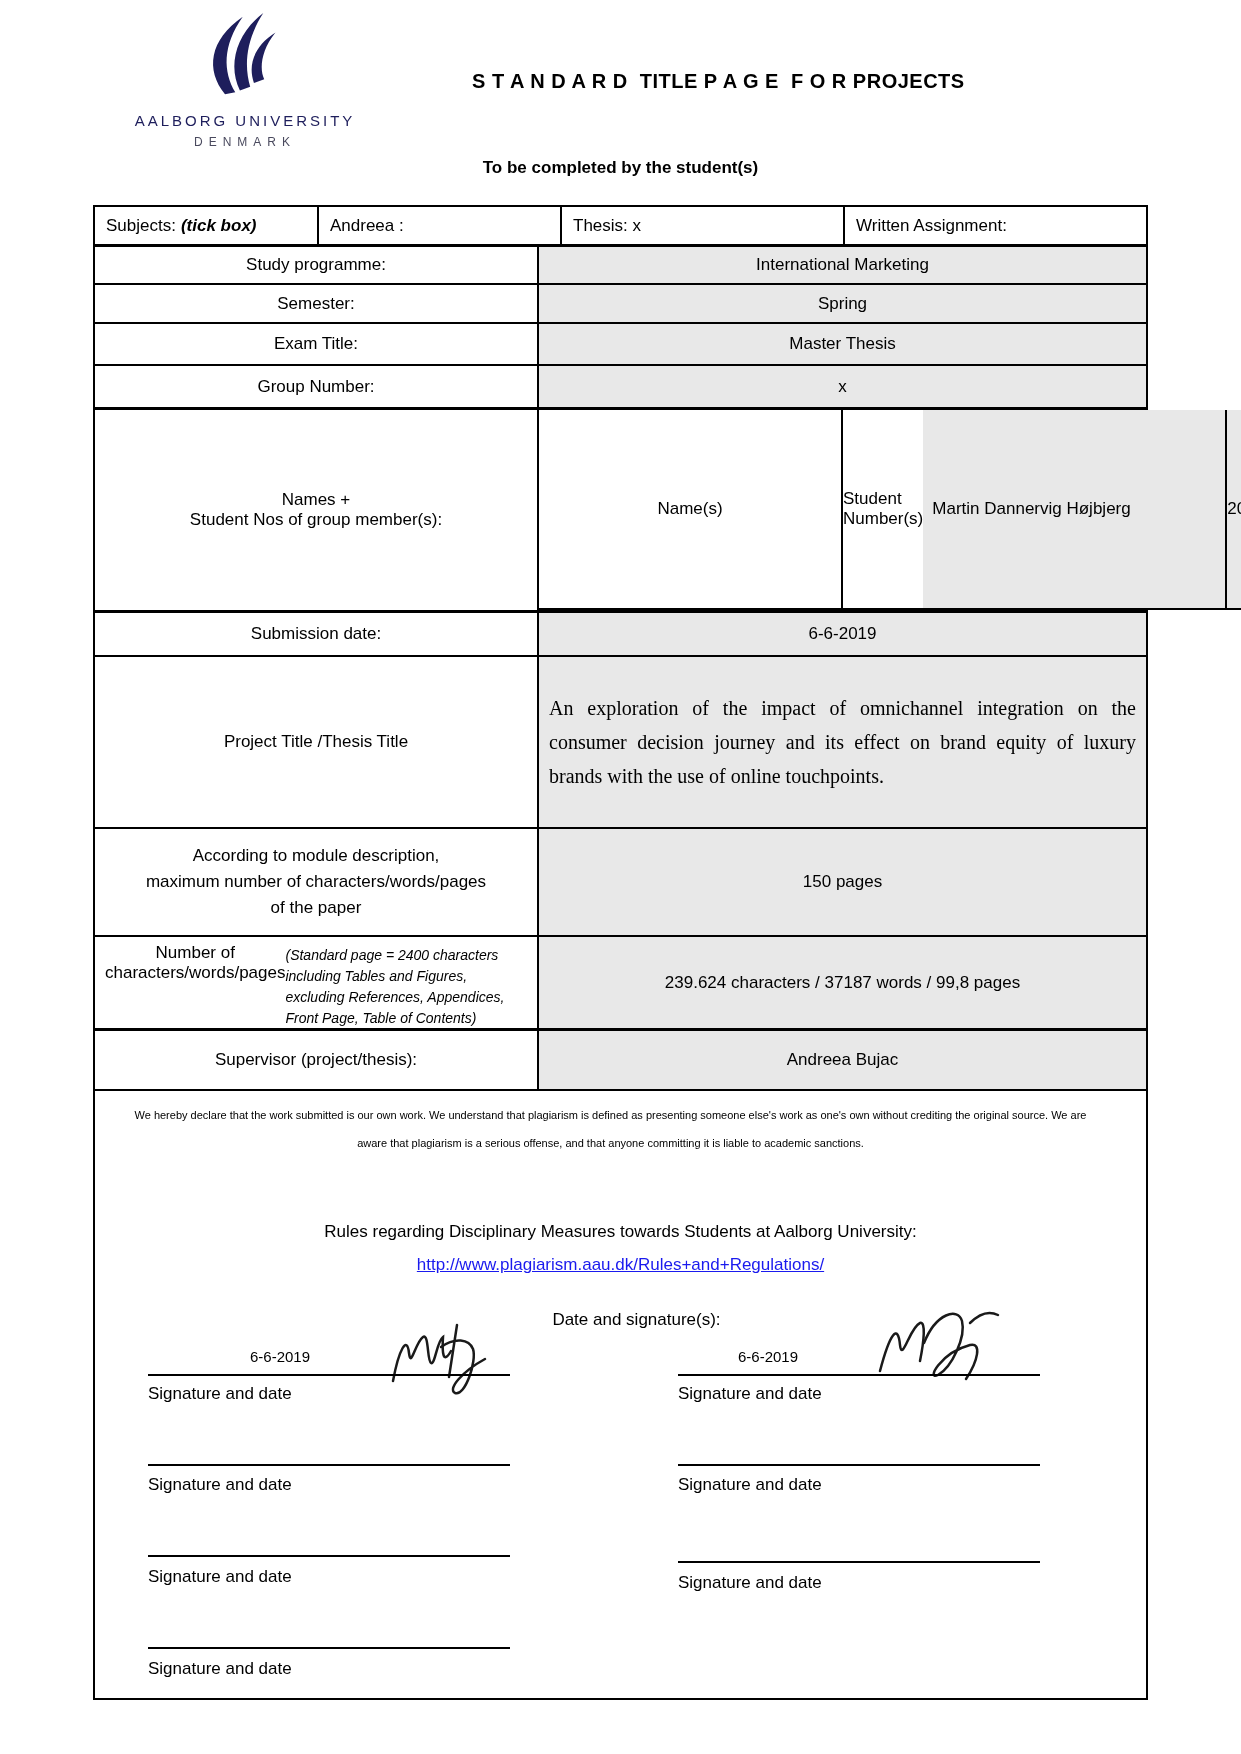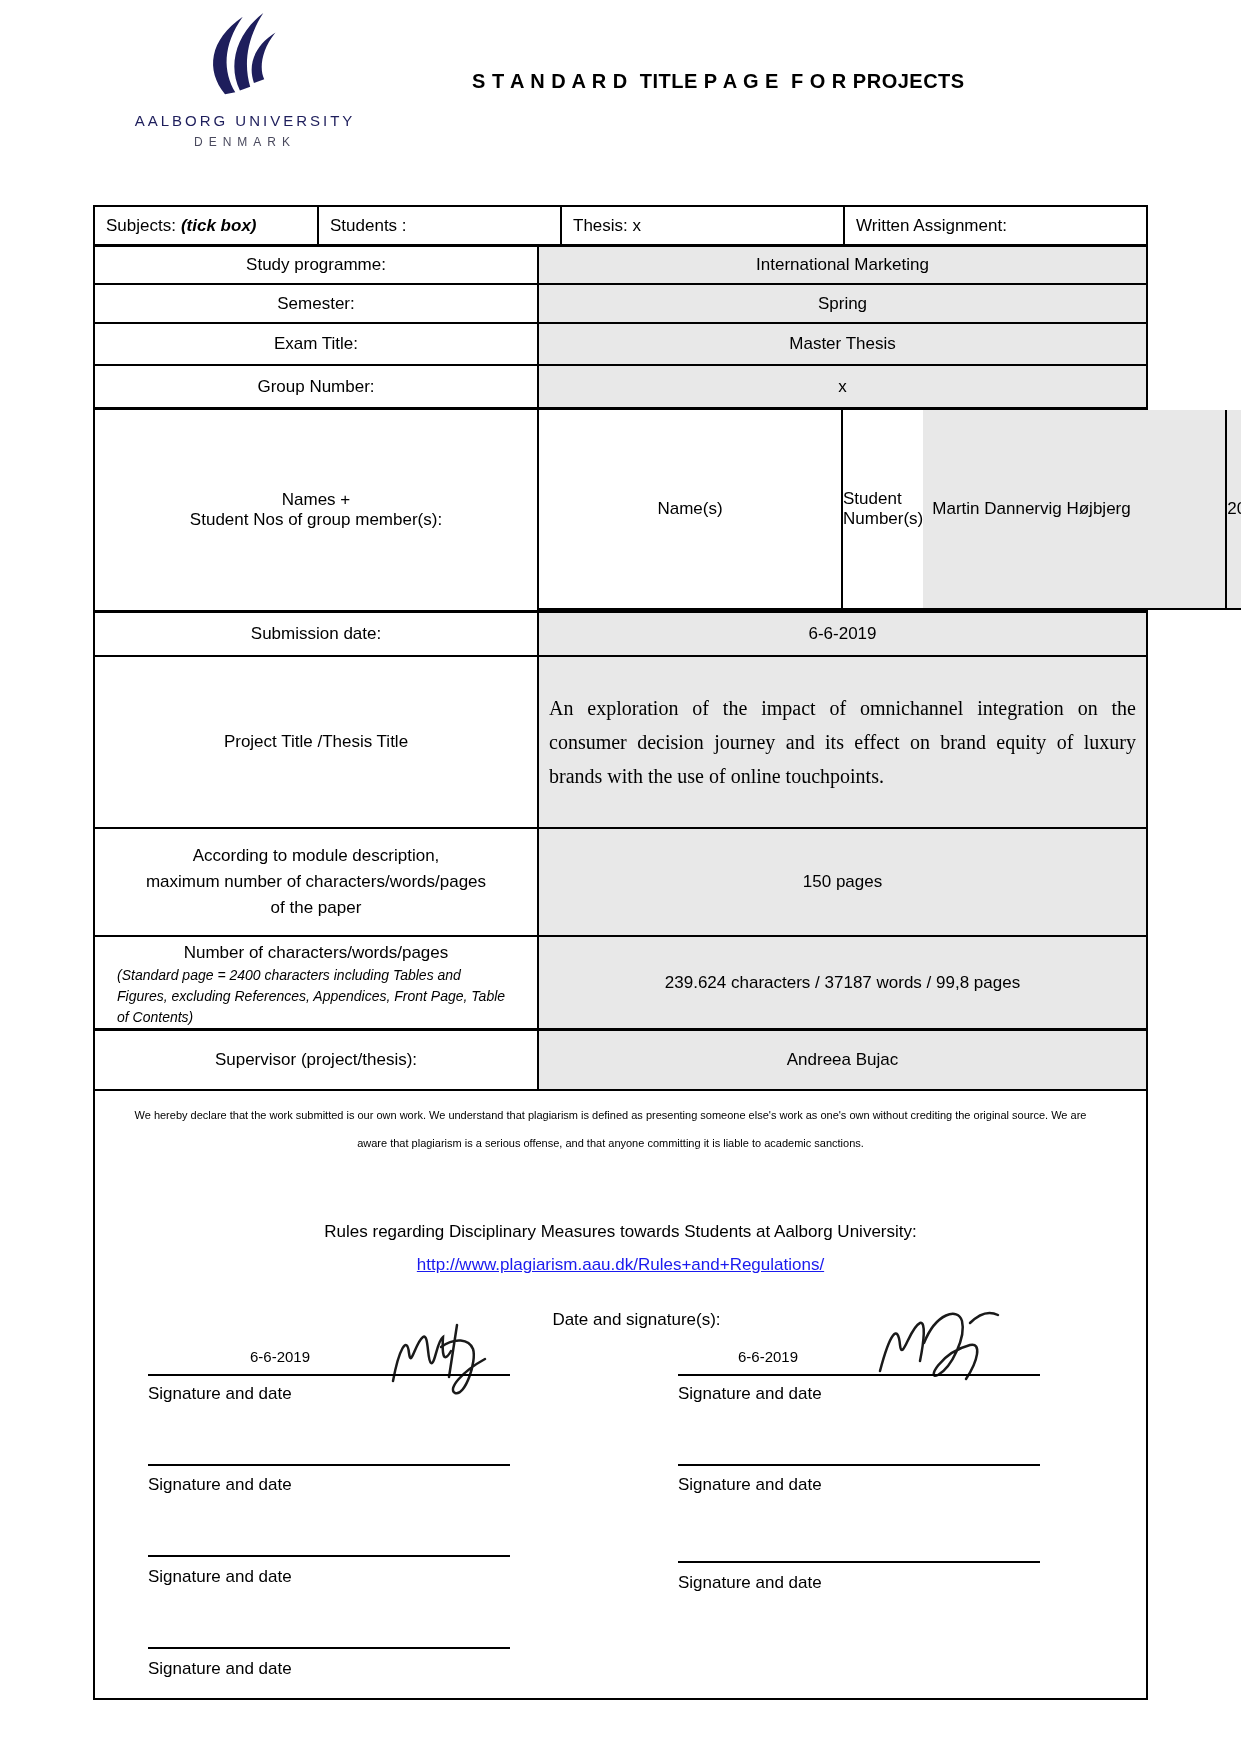--- a/index.html
+++ b/index.html
@@ -42,21 +42,21 @@
   .nrow.nolast { border-bottom:none; }
   .ncell { width:304px; flex:0 0 304px; border-right:2px solid #000; display:flex;
            align-items:center; padding-left:9px; background:#e8e8e8; }
   .numcell { flex:1 1 auto; display:flex; align-items:center; justify-content:center; background:#e8e8e8; }
   .nhead .ncell, .nhead .numcell { background:#fff; justify-content:center; padding-left:0; }
   
   .ptitle-val { font-family:"Liberation Serif", serif; font-size:20px; line-height:34px;
                 text-align:justify; padding:0 10px; display:block; align-self:center; }
   .ptitle-wrap { flex:1 1 auto; background:#e8e8e8; display:flex; align-items:center; }
   .ml-label { line-height:26px; }
-  .cc-label { padding:6px 22px; display:flex; flex-direction:column; justify-content:flex-start;
+  .cc-label { padding:6px 10px; display:flex; flex-direction:row; justify-content:flex-start;
               align-items:stretch; text-align:center; }
   .cc-note { font-size:14px; font-style:italic; text-align:left; line-height:21px; margin-top:2px; }
   
   .decl { position:relative; flex:1 1 auto; background:#fff; }
   .decl-text { position:absolute; left:25px; top:10px; width:981px; text-align:center;
                font-size:11px; line-height:28px; }
   .rules-label { position:absolute; left:0; top:131px; width:100%; text-align:center; font-size:17px; }
   .rules-link { position:absolute; left:0; top:164px; width:100%; text-align:center; font-size:17px; }
   .rules-link a { color:#1a1aee; text-decoration:underline; cursor:pointer; }
   .datesig { position:absolute; left:16px; top:219px; width:100%; text-align:center; font-size:17px; }
@@ -74,29 +74,30 @@
     <g fill="#1e1e5c">
       <path d="M25,88 C4,62 8,30 44,5 C22,36 23,64 36,86 Z"></path>
       <path d="M41,84 C28,58 36,24 66,1 C46,32 46,60 52,80 Z"></path>
       <path d="M56,76 C49,56 57,36 79,22 C63,42 62,62 67,72 Z"></path>
     </g>
   </svg>
   <div class="logo-univ">AALBORG UNIVERSITY</div>
   <div class="logo-country">DENMARK</div>
 
   <div class="doc-title">S T A N D A R D  TITLE P A G E  F O R PROJECTS</div>
+  <div class="subtitle">To be completed by the student(s)</div>
 
   <div class="form-table">
 
     <div class="trow thick" style="height:40px">
       <div class="r1cell c1">
         <span>Subjects:</span>
         <span class="tickbox">(tick box)</span>
       </div>
-      <div class="r1cell c2">Students :</div>
+      <div class="r1cell c2">Andreea :</div>
       <div class="r1cell c3">Thesis: x</div>
       <div class="r1cell c4">Written Assignment:</div>
     </div>
 
     <div class="trow" style="height:38px">
       <div class="lcell">Study programme:</div>
       <div class="vcell">International Marketing</div>
     </div>
     <div class="trow" style="height:39px">
       <div class="lcell">Semester:</div>

